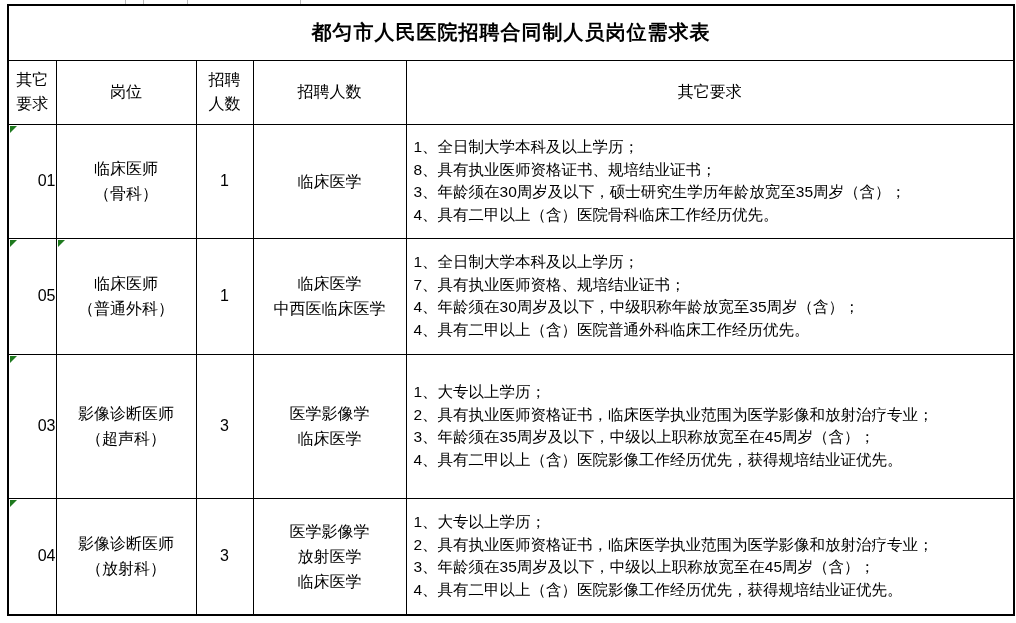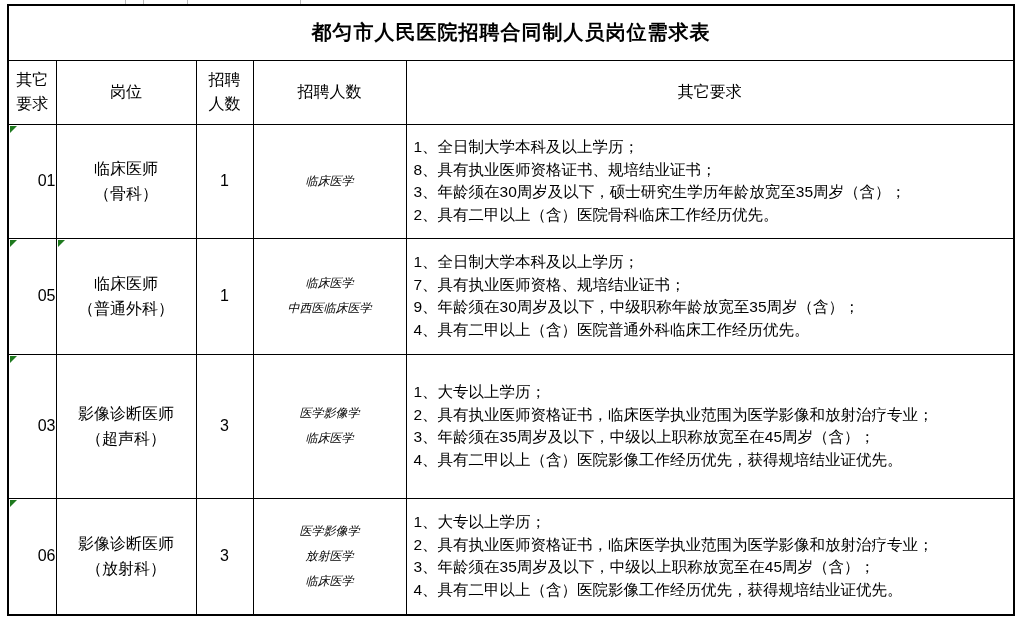--- a/index.html
+++ b/index.html
@@ -37,21 +37,21 @@
   .header-row td {
     height: 64px;
     text-align: center;
     font-size: 16px;
     font-weight: normal;
   }
   .hdr-narrow { display: inline-block; width: 34px; line-height: 24px; }
   .c-code  { width: 48px;  text-align: right; font-size: 16px; position: relative; }
   .c-pos   { width: 140px; text-align: center; font-size: 16px; line-height: 25px; position: relative; }
   .c-count { width: 57px;  text-align: center; font-size: 16px; }
-  .c-major { width: 153px; text-align: center; font-size: 12px; line-height: 25px; font-style: italic; }
+  .c-major { width: 153px; text-align: center; font-size: 16px; line-height: 25px; }
   .c-req   { width: 608px; text-align: left; font-size: 15.5px; }
   .req-line { line-height: 22.5px; padding-left: 7px; white-space: nowrap; }
   .marker {
     position: absolute; left: 1px; top: 1px;
     width: 0; height: 0;
     border-top: 7px solid #1f7a1f;
     border-right: 7px solid transparent;
   }
   tr.r1 td { height: 114px; }
   tr.r2 td { height: 116px; }
@@ -97,42 +97,42 @@
     <td class="c-count">
       <span>1</span>
     </td>
     <td class="c-major">
       <span>临床医学</span>
     </td>
     <td class="c-req">
           <div class="req-line">1、全日制大学本科及以上学历；</div>
           <div class="req-line">8、具有执业医师资格证书、规培结业证书；</div>
           <div class="req-line">3、年龄须在30周岁及以下，硕士研究生学历年龄放宽至35周岁（含）；</div>
-          <div class="req-line">2、具有二甲以上（含）医院骨科临床工作经历优先。</div>
+          <div class="req-line">4、具有二甲以上（含）医院骨科临床工作经历优先。</div>
         </td>
   </tr>
       <tr class="r2">
     <td class="c-code">
       <span class="marker"></span>
       <span>05</span>
     </td>
     <td class="c-pos">
       <span class="marker"></span>
       <span>临床医师<br>（普通外科）</span>
     </td>
     <td class="c-count">
       <span>1</span>
     </td>
     <td class="c-major">
       <span>临床医学<br>中西医临床医学</span>
     </td>
     <td class="c-req">
           <div class="req-line">1、全日制大学本科及以上学历；</div>
           <div class="req-line">7、具有执业医师资格、规培结业证书；</div>
-          <div class="req-line">9、年龄须在30周岁及以下，中级职称年龄放宽至35周岁（含）；</div>
+          <div class="req-line">4、年龄须在30周岁及以下，中级职称年龄放宽至35周岁（含）；</div>
           <div class="req-line">4、具有二甲以上（含）医院普通外科临床工作经历优先。</div>
         </td>
   </tr>
       <tr class="r3">
     <td class="c-code">
       <span class="marker"></span>
       <span>03</span>
     </td>
     <td class="c-pos">
       
@@ -147,21 +147,21 @@
     <td class="c-req">
           <div class="req-line">1、大专以上学历；</div>
           <div class="req-line">2、具有执业医师资格证书，临床医学执业范围为医学影像和放射治疗专业；</div>
           <div class="req-line">3、年龄须在35周岁及以下，中级以上职称放宽至在45周岁（含）；</div>
           <div class="req-line">4、具有二甲以上（含）医院影像工作经历优先，获得规培结业证优先。</div>
         </td>
   </tr>
       <tr class="r4">
     <td class="c-code">
       <span class="marker"></span>
-      <span>06</span>
+      <span>04</span>
     </td>
     <td class="c-pos">
       
       <span>影像诊断医师<br>（放射科）</span>
     </td>
     <td class="c-count">
       <span>3</span>
     </td>
     <td class="c-major">
       <span>医学影像学<br>放射医学<br>临床医学</span>

